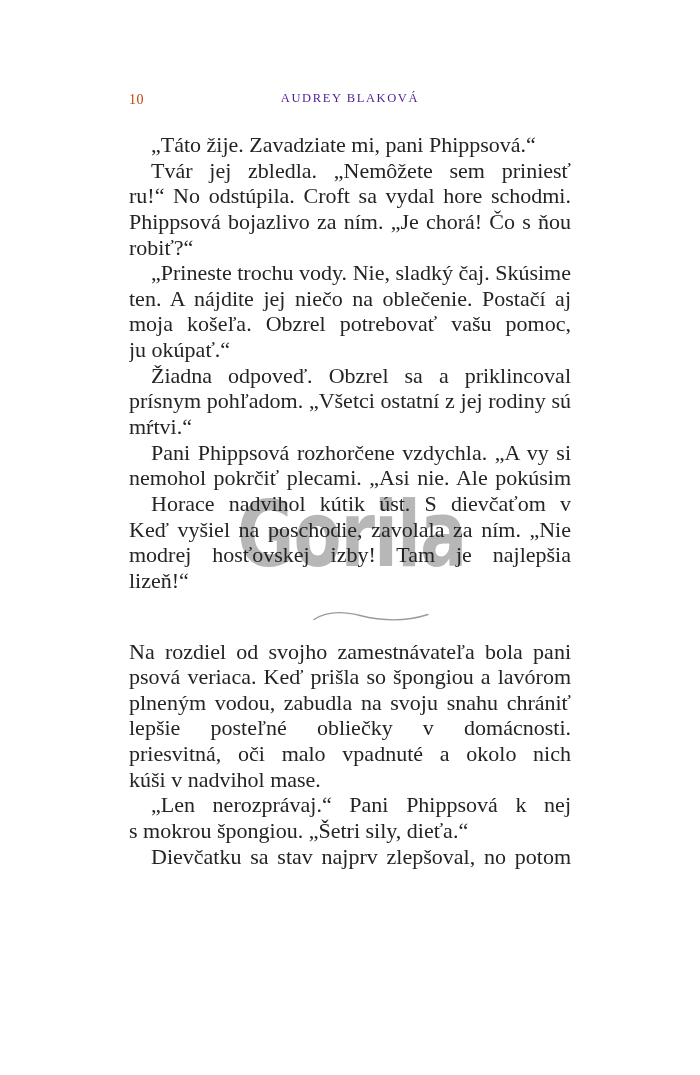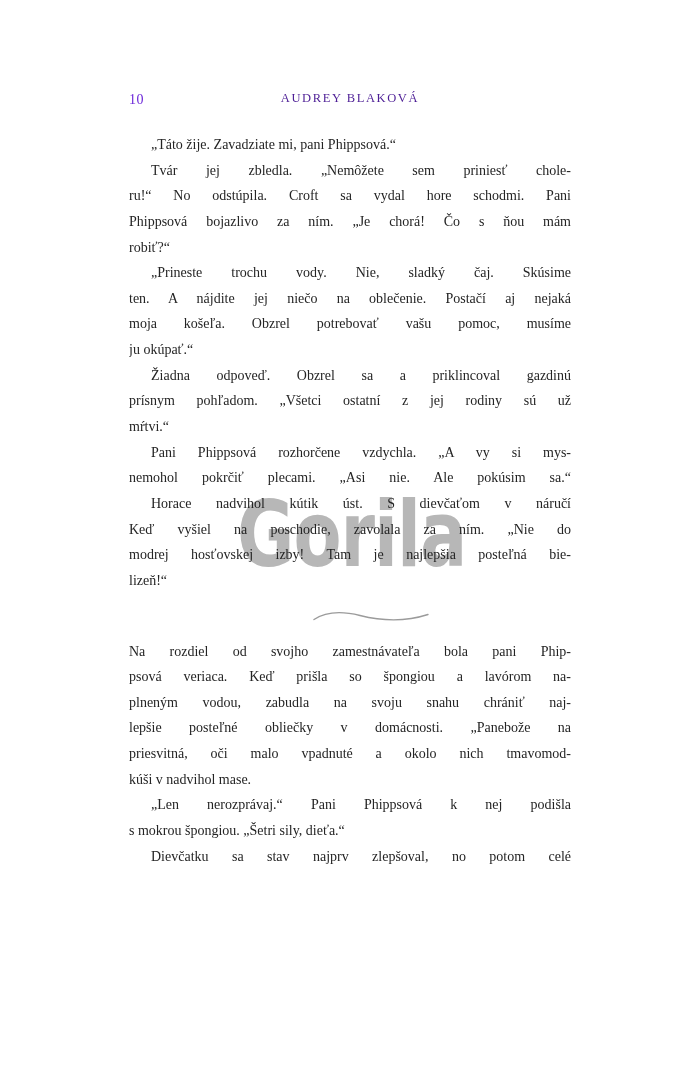--- a/index.html
+++ b/index.html
@@ -9,42 +9,42 @@
     background:#ffffff;
     font-family:"Liberation Serif", serif;
     color:#242424;
     overflow:hidden;
   }
   .running-head {
     position:absolute; top:91px; left:129px; width:442px; height:18px;
   }
   .page-number {
     position:absolute; left:0; top:1px;
-    font-size:14px; letter-spacing:0.5px; color:#6d28d9;
+    font-size:14px; letter-spacing:0.5px; color:#c2410c;
   }
   .running-title {
     text-align:center;
     font-size:12.5px; letter-spacing:1.6px; color:#4c1d95;
   }
   .watermark {
     position:absolute; left:237px; top:489px;
     z-index:0;
     font-family:"DejaVu Sans", sans-serif;
     font-weight:bold;
     font-size:70px; line-height:1;
     letter-spacing:-1px;
     color:#b7b7b7;
     transform:scaleY(1.3);
     transform-origin:left top;
     user-select:none;
   }
   .text-column {
     position:absolute; left:129px; top:132px; width:442px;
     z-index:1;
-    font-size:14px; line-height:25.65px;
+    font-size:22px; line-height:25.65px;
   }
   .para { margin:0; }
   .line { height:25.65px; overflow:hidden; }
   .line.j { text-align:justify; text-align-last:justify;font-family:Liberation Serif, serif; }
   .line.ind { text-indent:22px; }
   .divider {
     height:45px;
     display:flex; align-items:center; justify-content:center;
   }
   .divider svg { transform:translateX(21px); display:block; }

